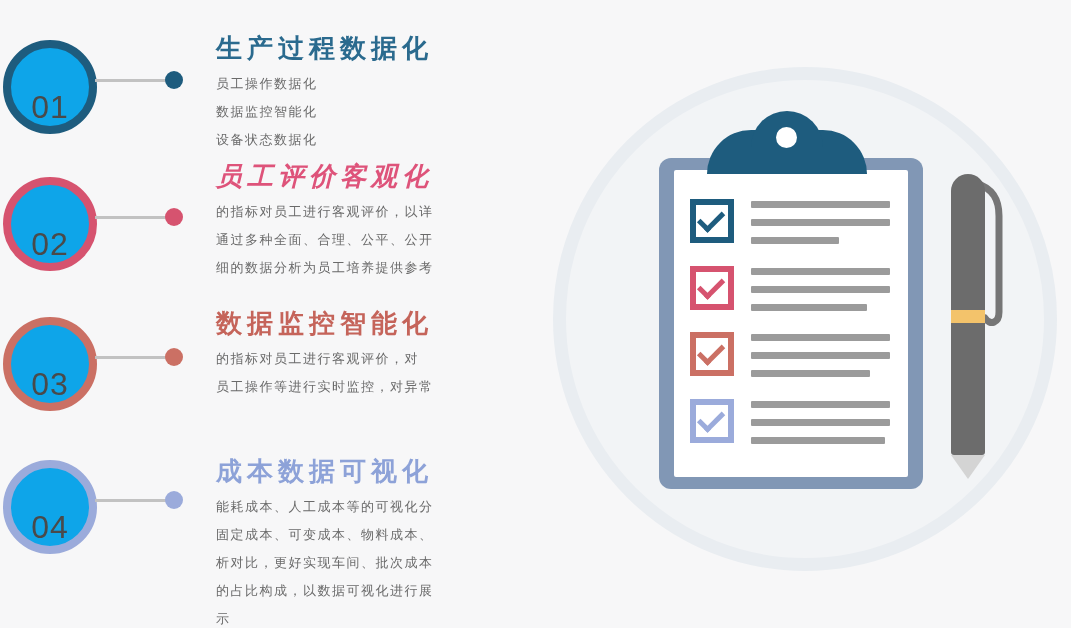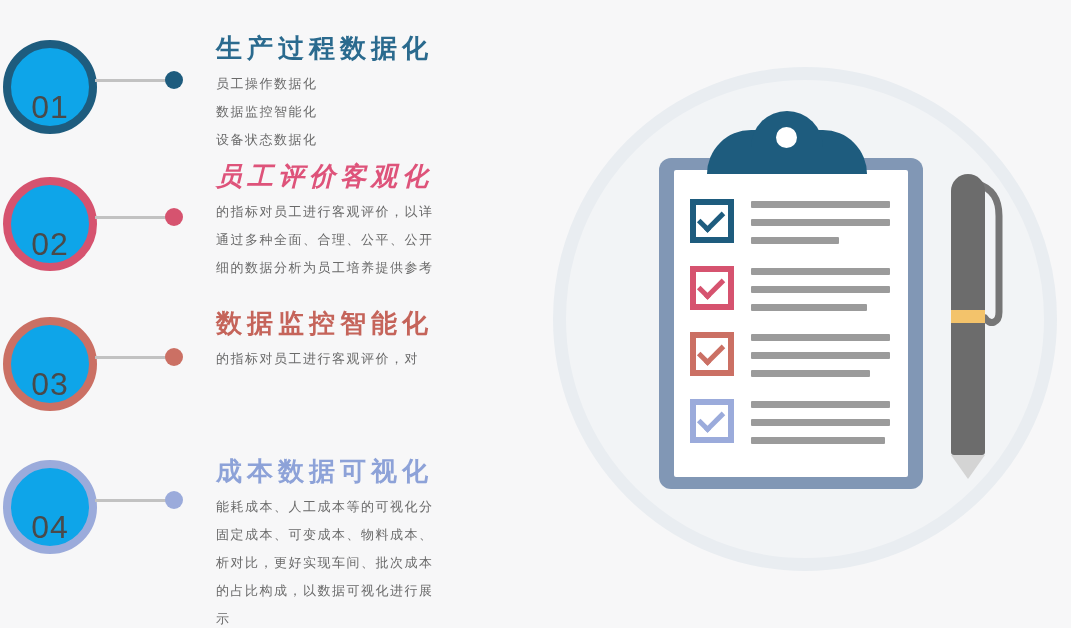--- a/index.html
+++ b/index.html
@@ -110,20 +110,21 @@
   <div class="step s3">
     <div class="num-circle c-salmon">
       <span class="num">03</span>
     </div>
     <div class="connector"></div>
     <div class="dot d-salmon"></div>
     <div class="content">
       <h3 class="step-title t-salmon">数据监控智能化</h3>
       <div class="step-body">
         <div>的指标对员工进行客观评价，对</div>
+        <div>员工操作等进行实时监控，对异常</div>
       </div>
     </div>
   </div>
 
   <div class="step s4">
     <div class="num-circle c-peri">
       <span class="num">04</span>
     </div>
     <div class="connector"></div>
     <div class="dot d-peri"></div>

